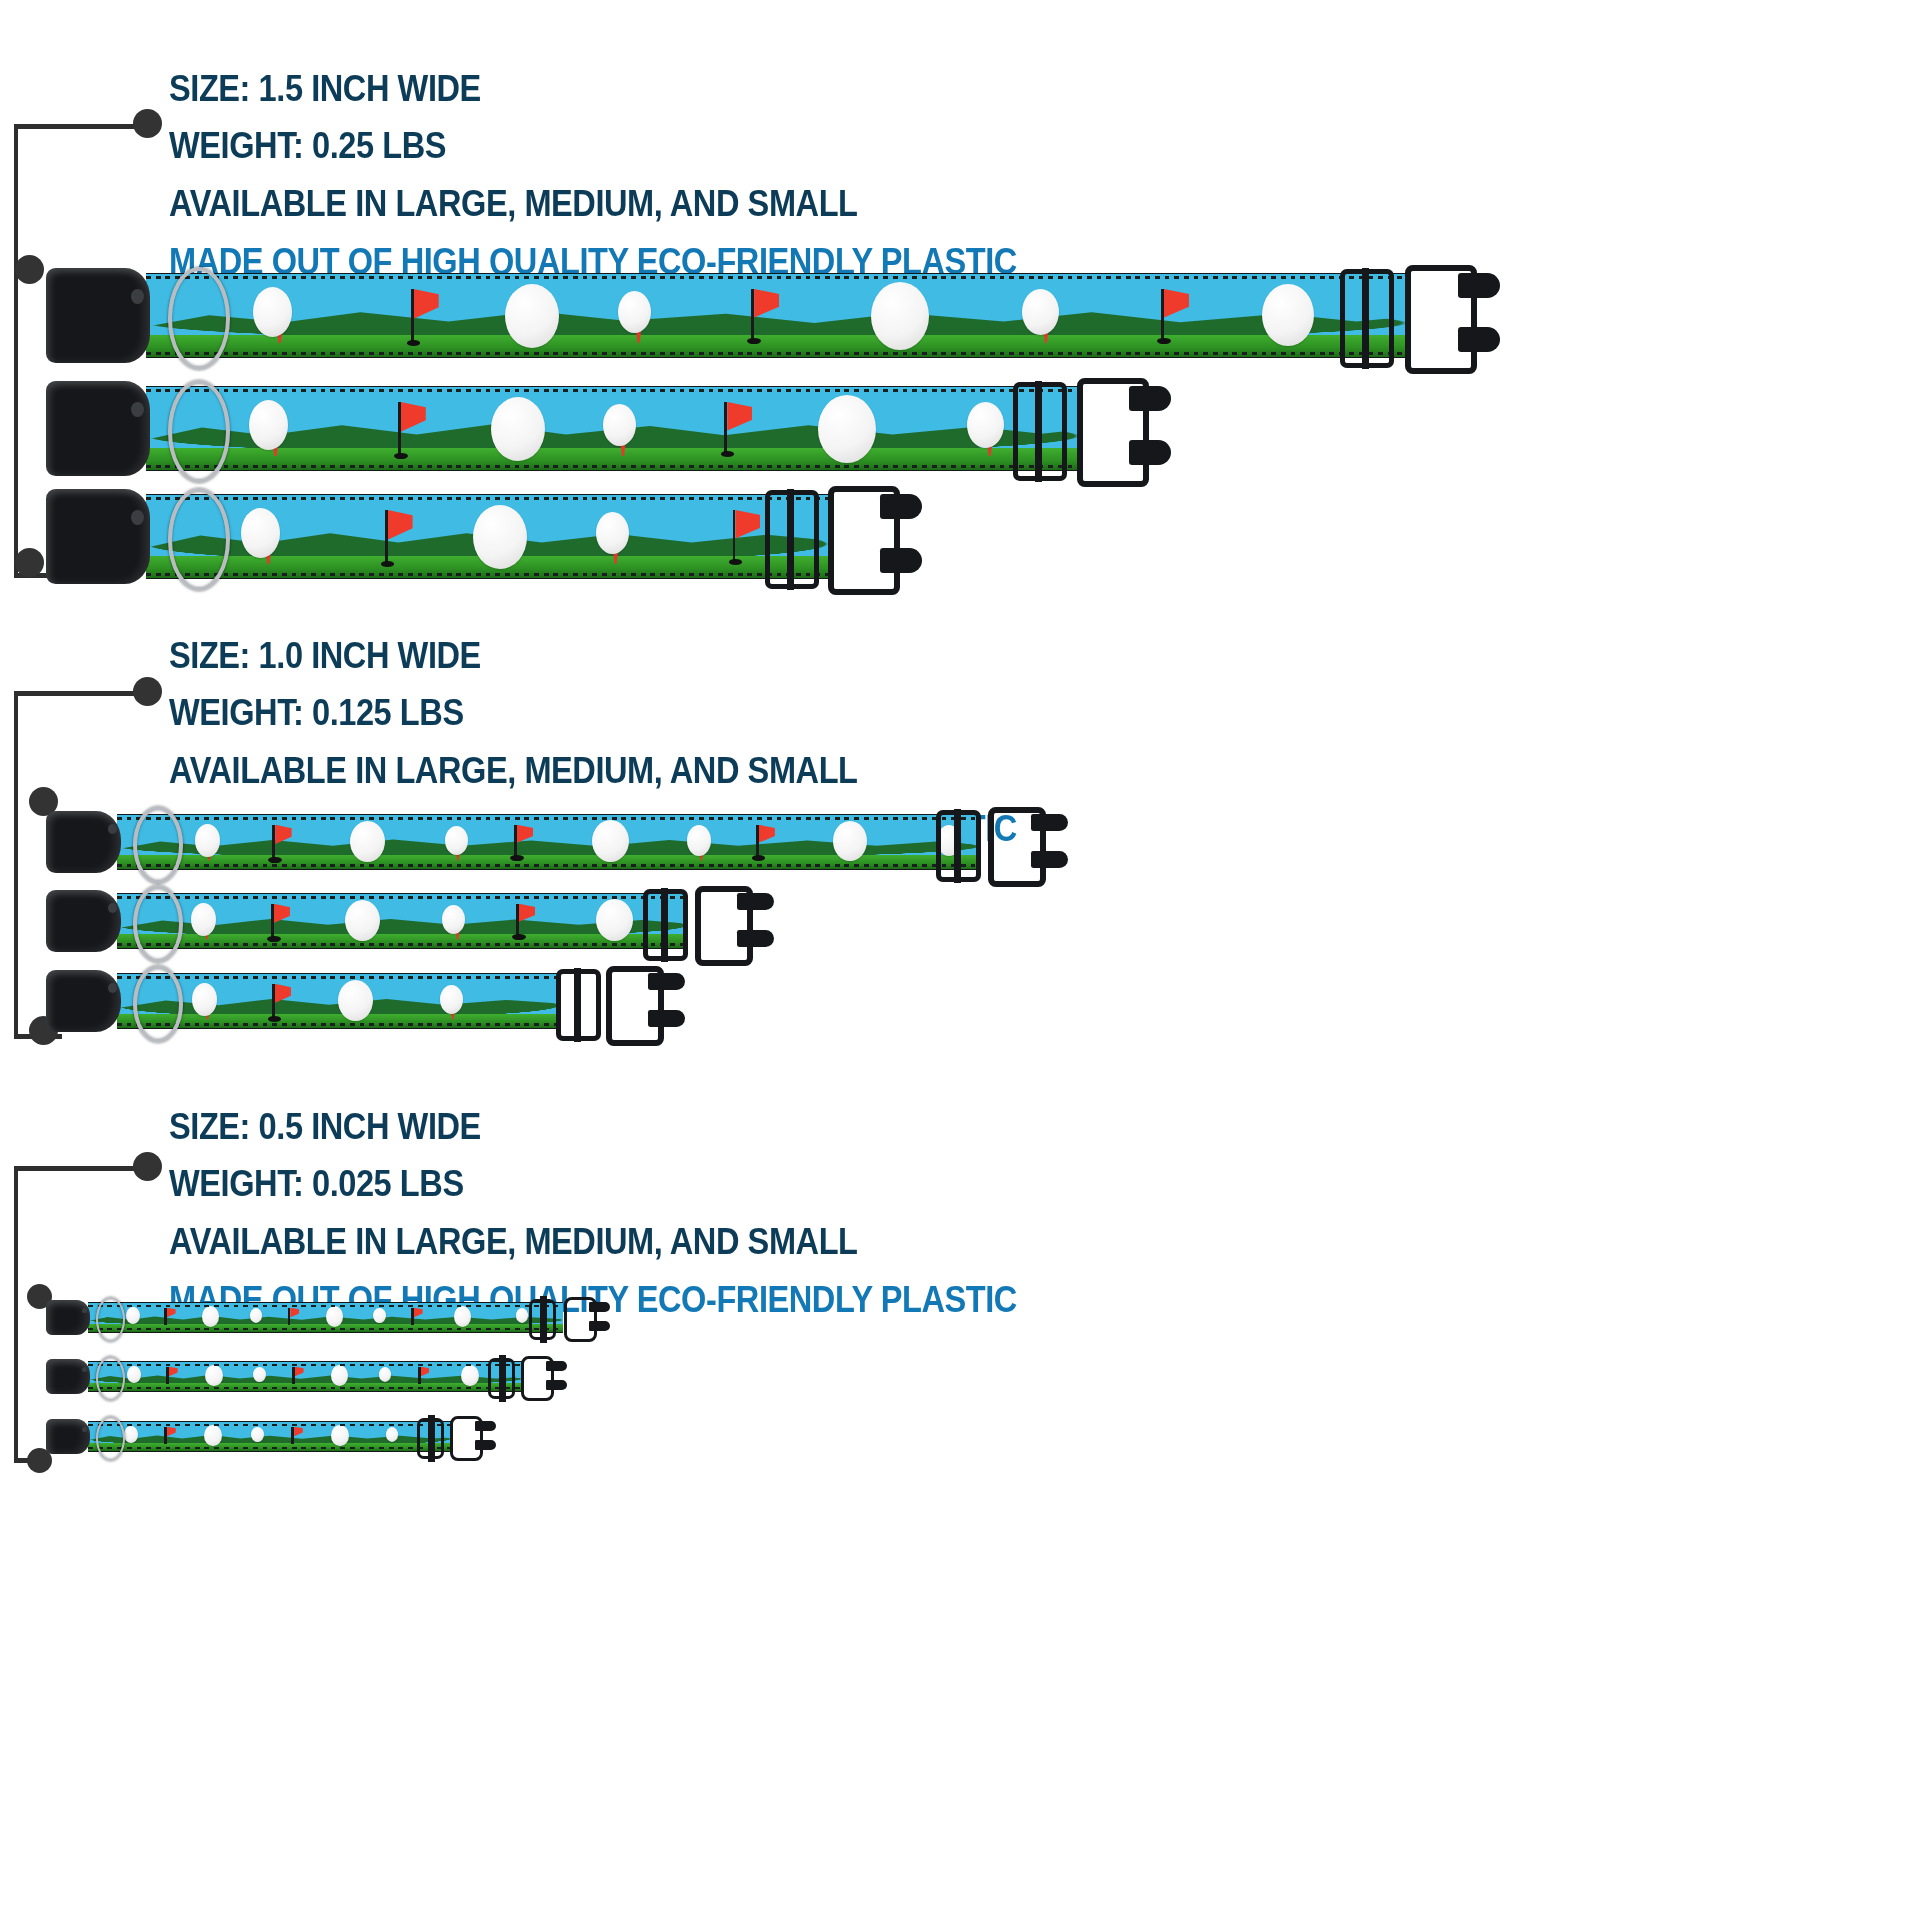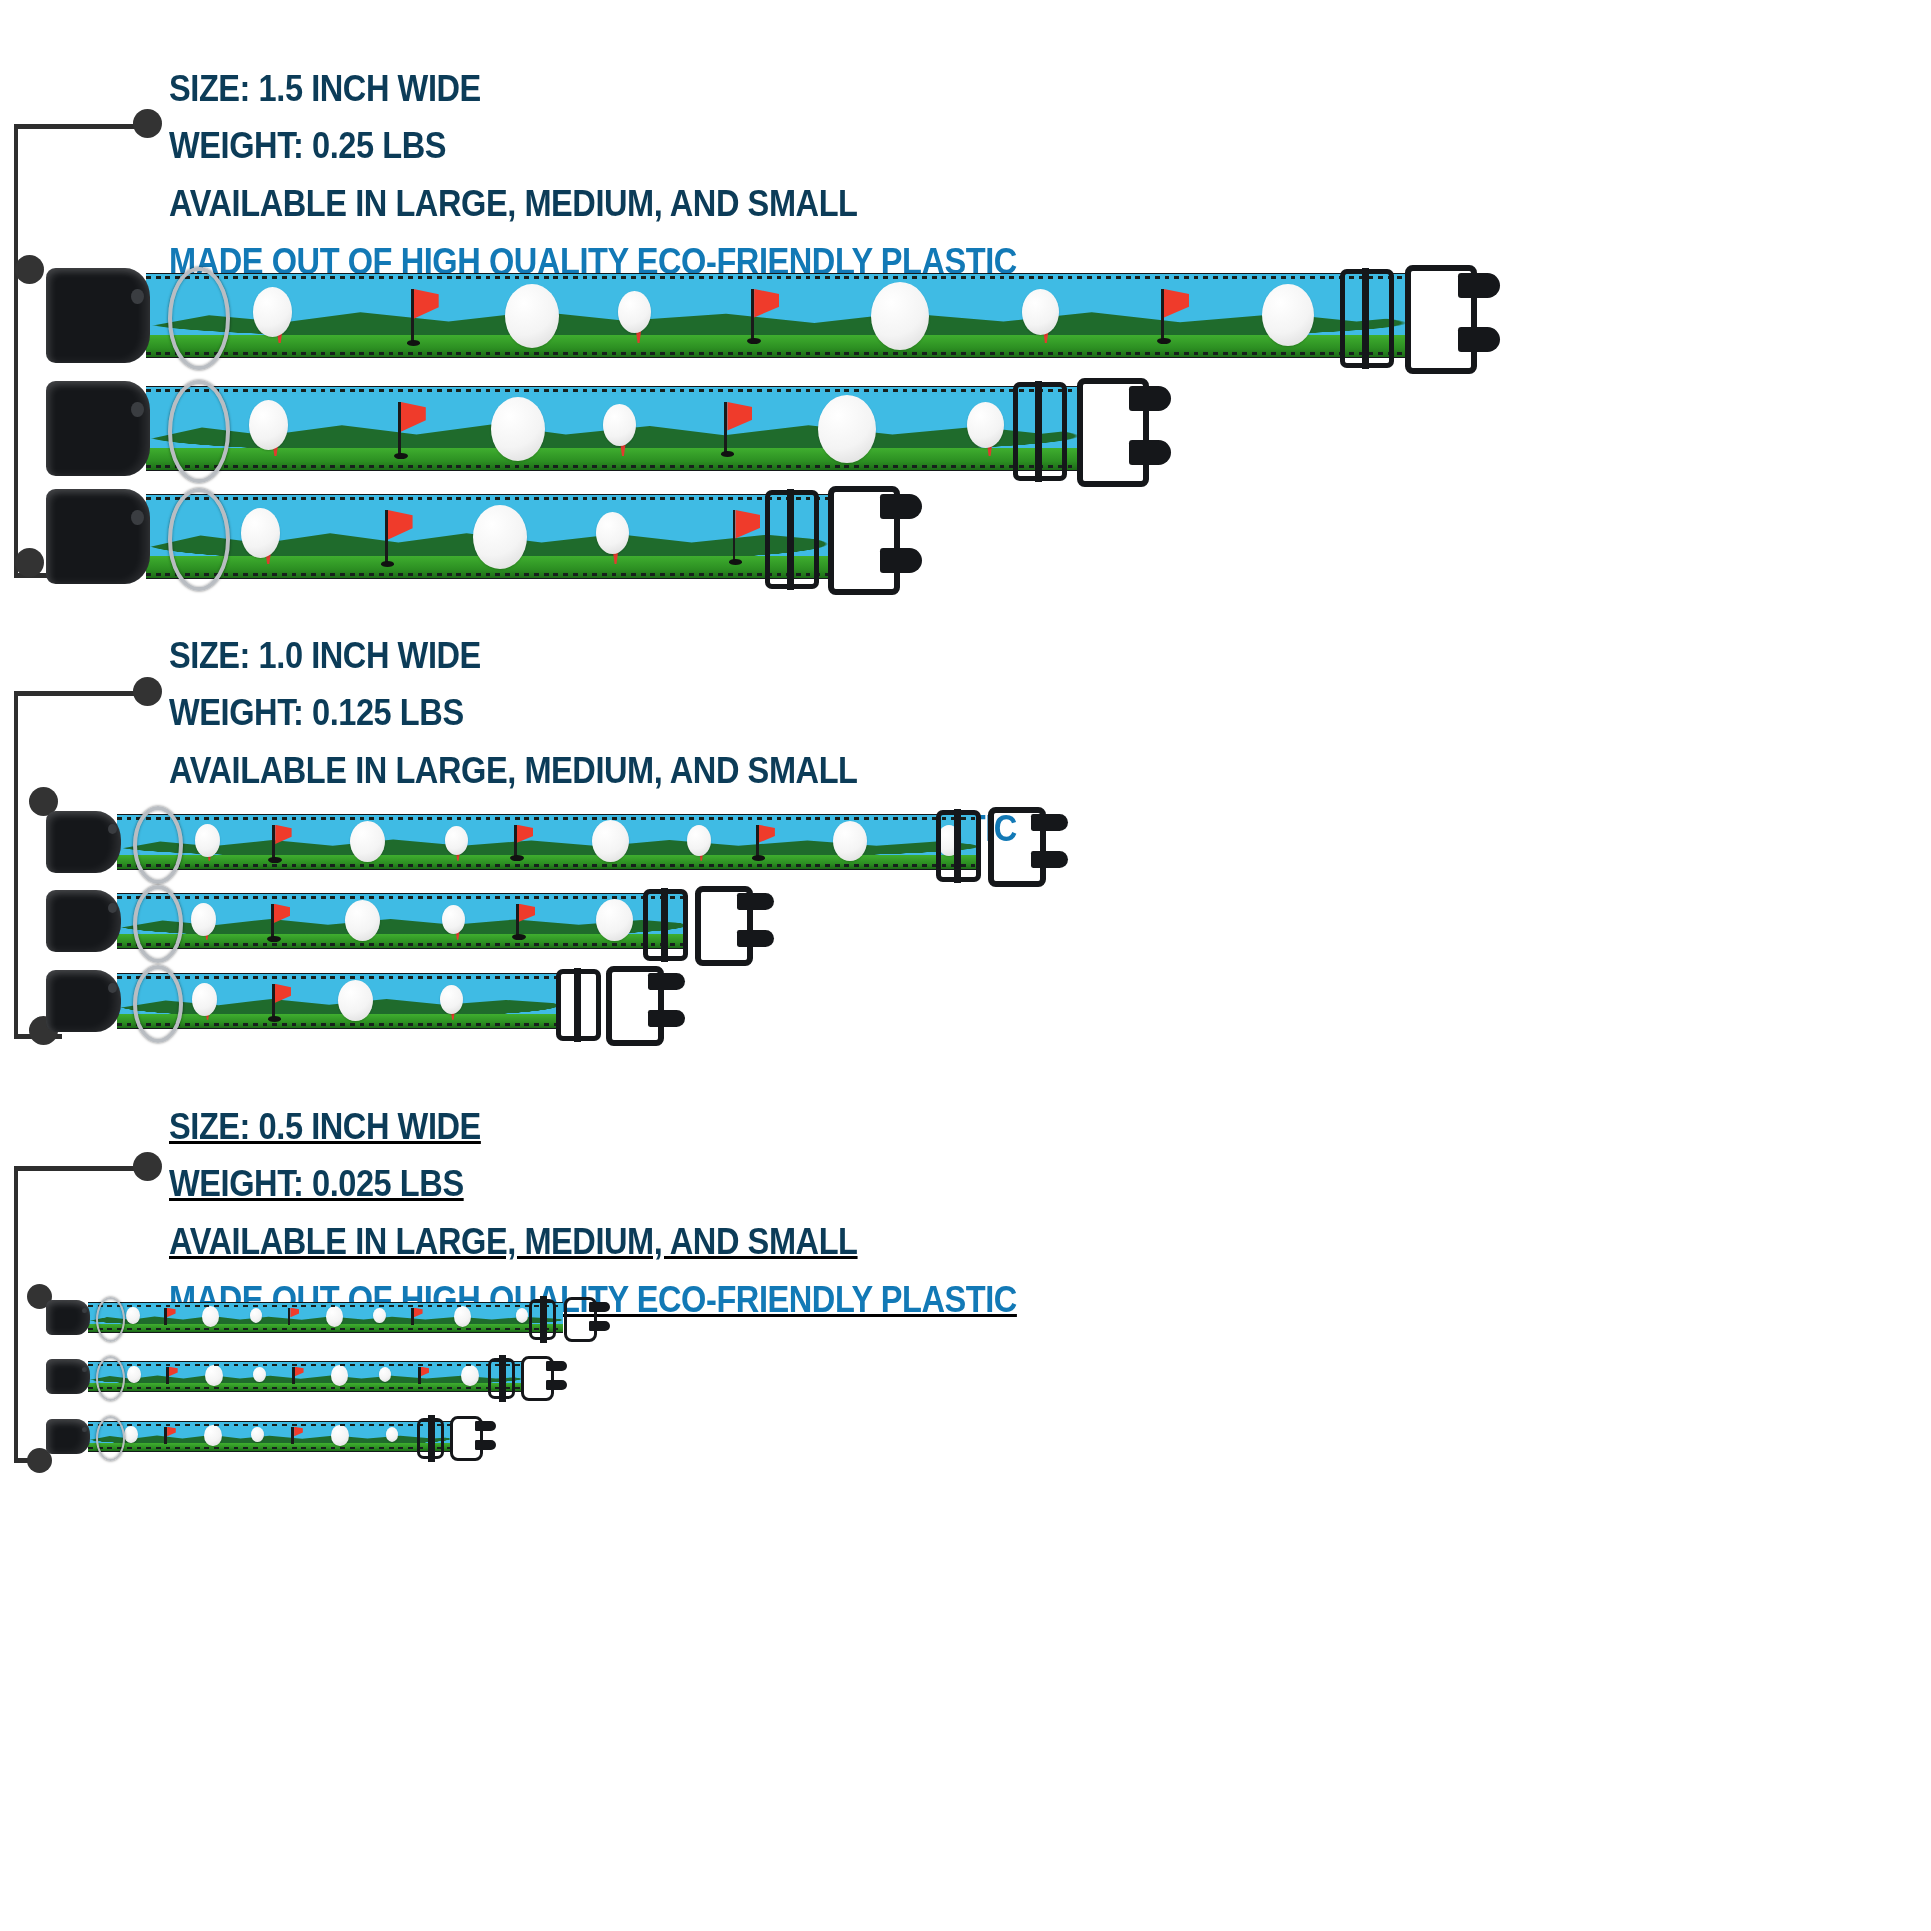--- a/index.html
+++ b/index.html
@@ -359,21 +359,21 @@
 
 <div class="leader" style="left:13.5px;top:1166px;width:154px;height:297px;">
   <div class="vbar" style="left:0;top:0;height:297px;"></div>
   <div class="hbar" style="left:0;top:0;width:135px;"></div>
   <div class="hbar" style="left:0;bottom:0;width:27px;"></div>
 </div>
 <div class="dot" style="left:133px;top:1152px;"></div>
 <div class="dot sm" style="left:27px;top:1284px;"></div>
 <div class="dot sm" style="left:27px;top:1448px;"></div>
 
-<div class="spec-block" style="left:169px;top:1108px;text-decoration:underline;">
+<div class="spec-block" style="left:169px;top:1108px;">
   <div class="spec-line l1">SIZE: 0.5 INCH WIDE</div>
   <div class="spec-line l2">WEIGHT: 0.025 LBS</div>
   <div class="spec-line l3">AVAILABLE IN LARGE, MEDIUM, AND SMALL</div>
   <div class="spec-line l4">MADE OUT OF HIGH QUALITY ECO-FRIENDLY PLASTIC</div>
 </div>
 
 <div class="collar" style="left:46px;top:1302px;width:579px;height:31px;">
   <div class="buckle-left" style="left:0;width:44px;border-radius:5.8px 13.5px 13.5px 5.8px / 5.8px 15.4px 15.4px 5.8px;"></div>
   <div class="strap" style="left:42px;width:475px;border-top-width:1px;border-bottom-width:1px;">
     <div class="sky"></div>

